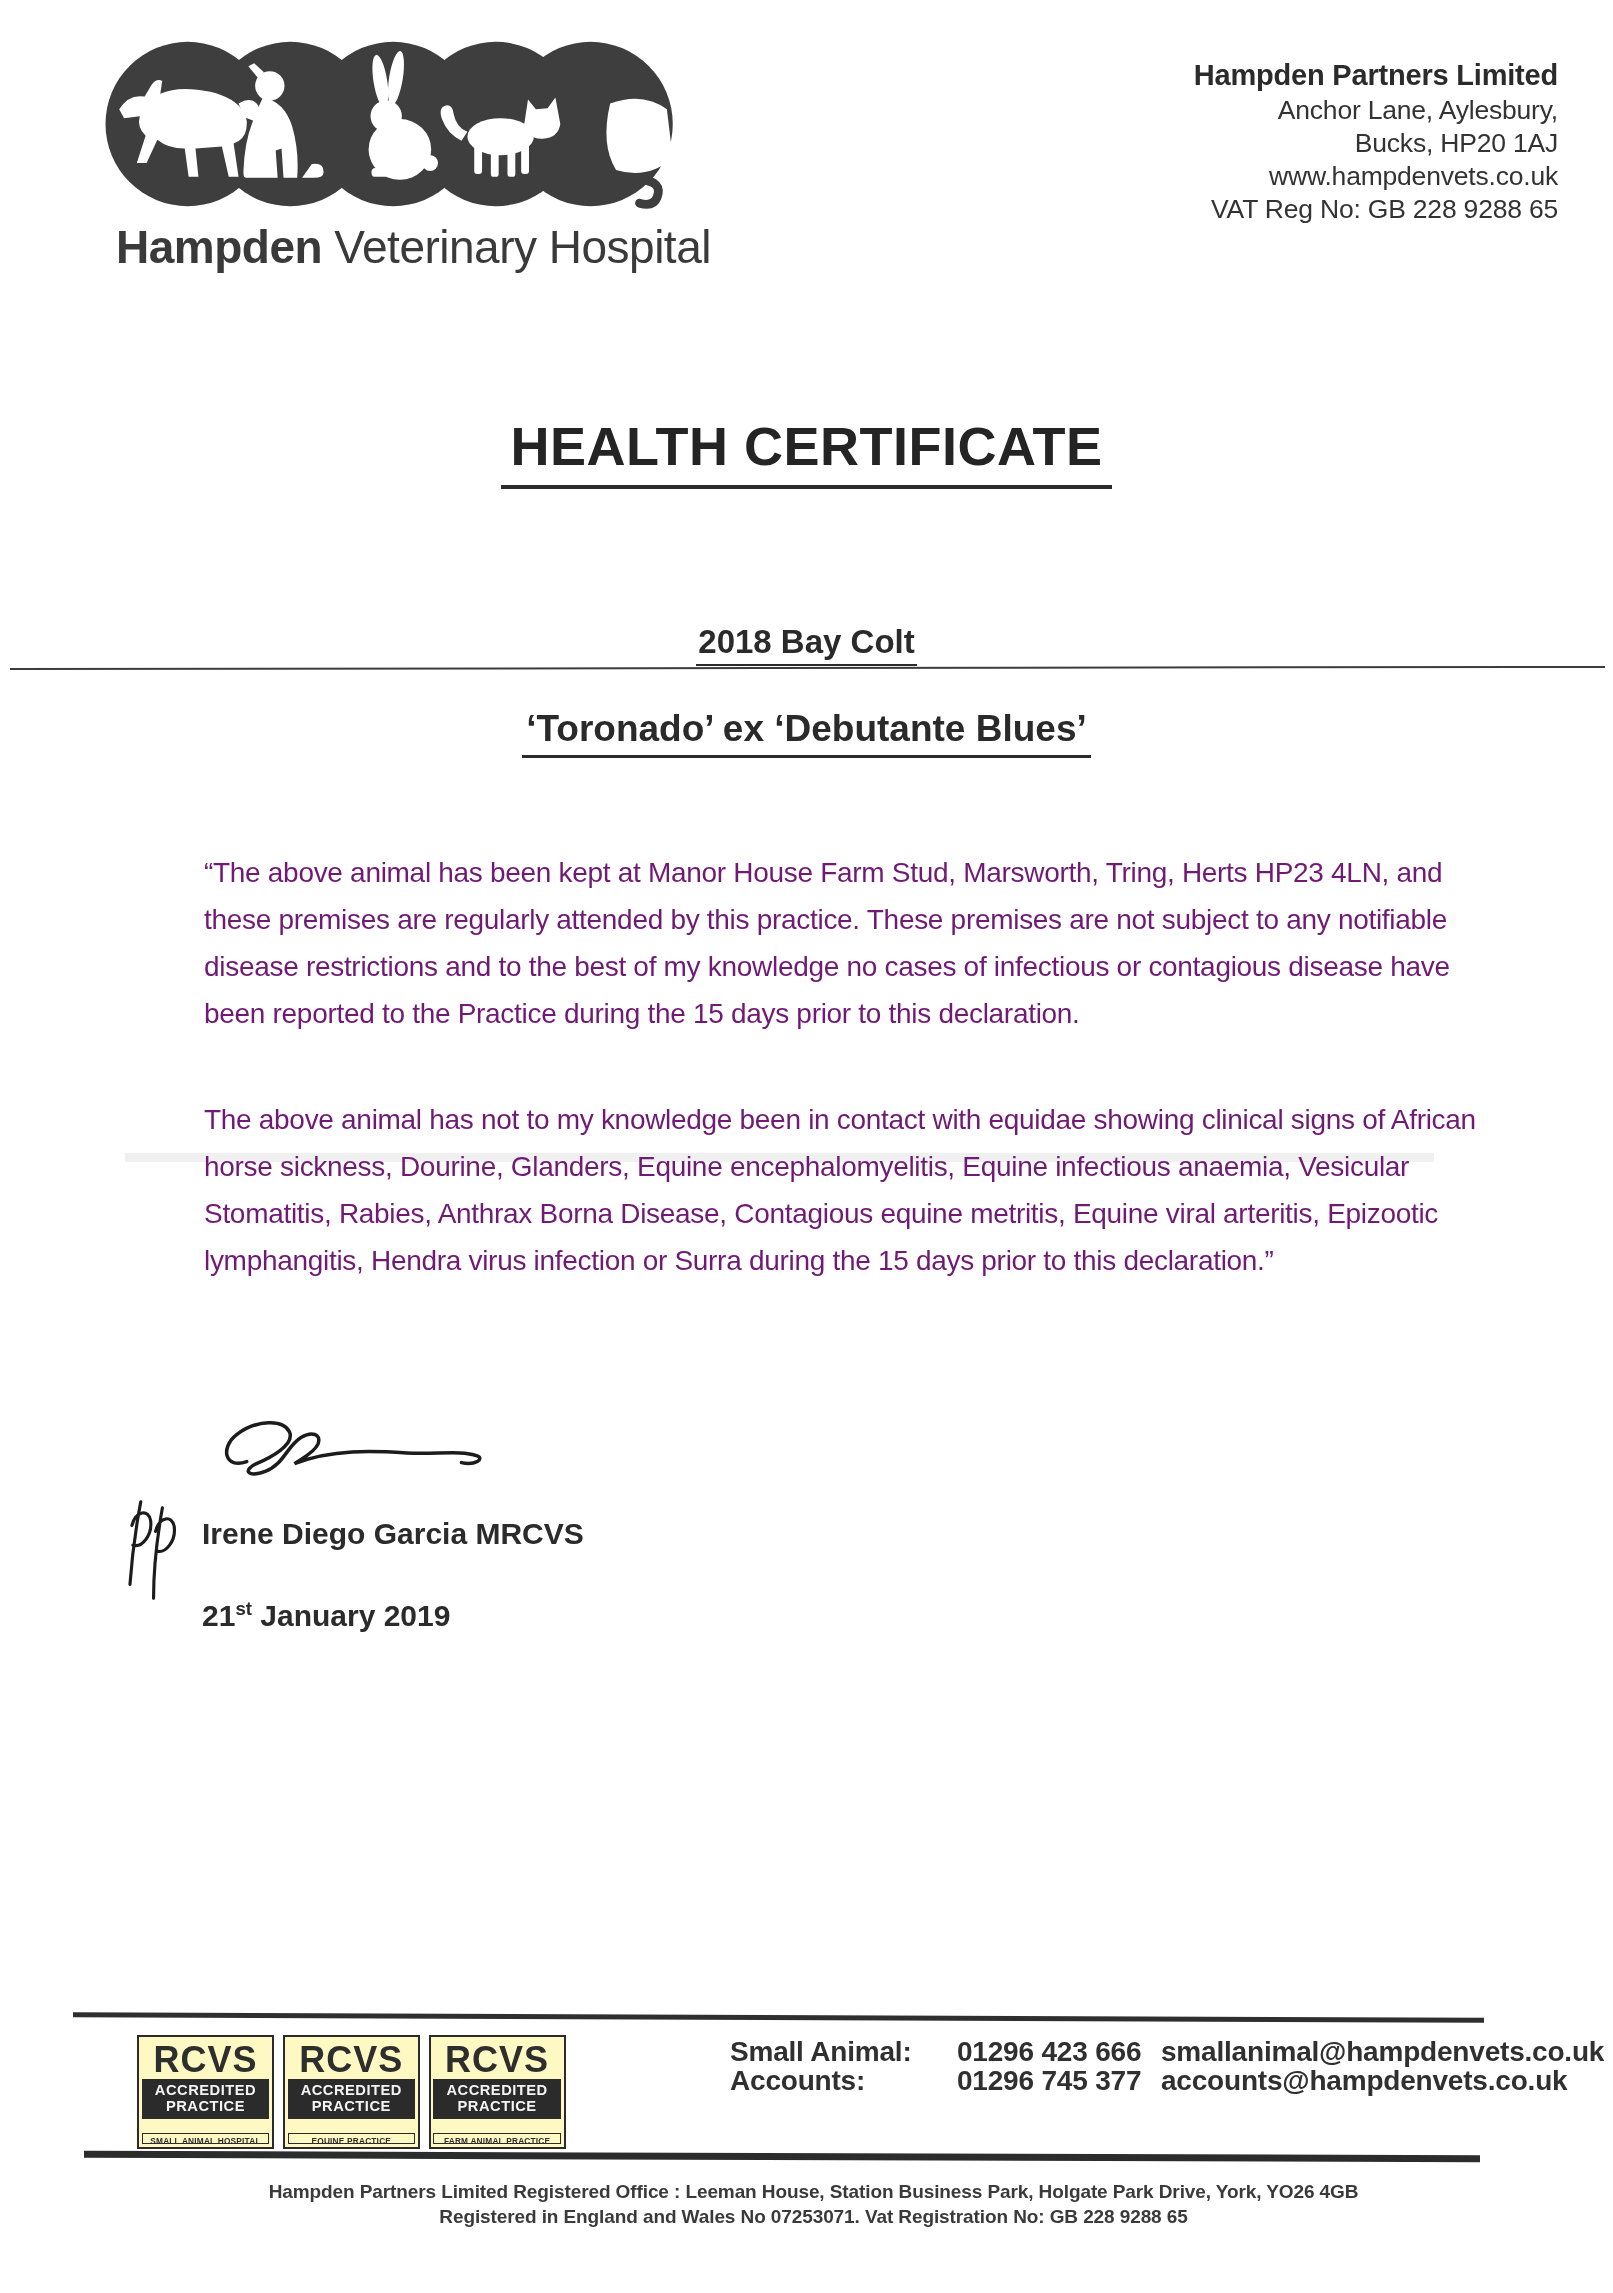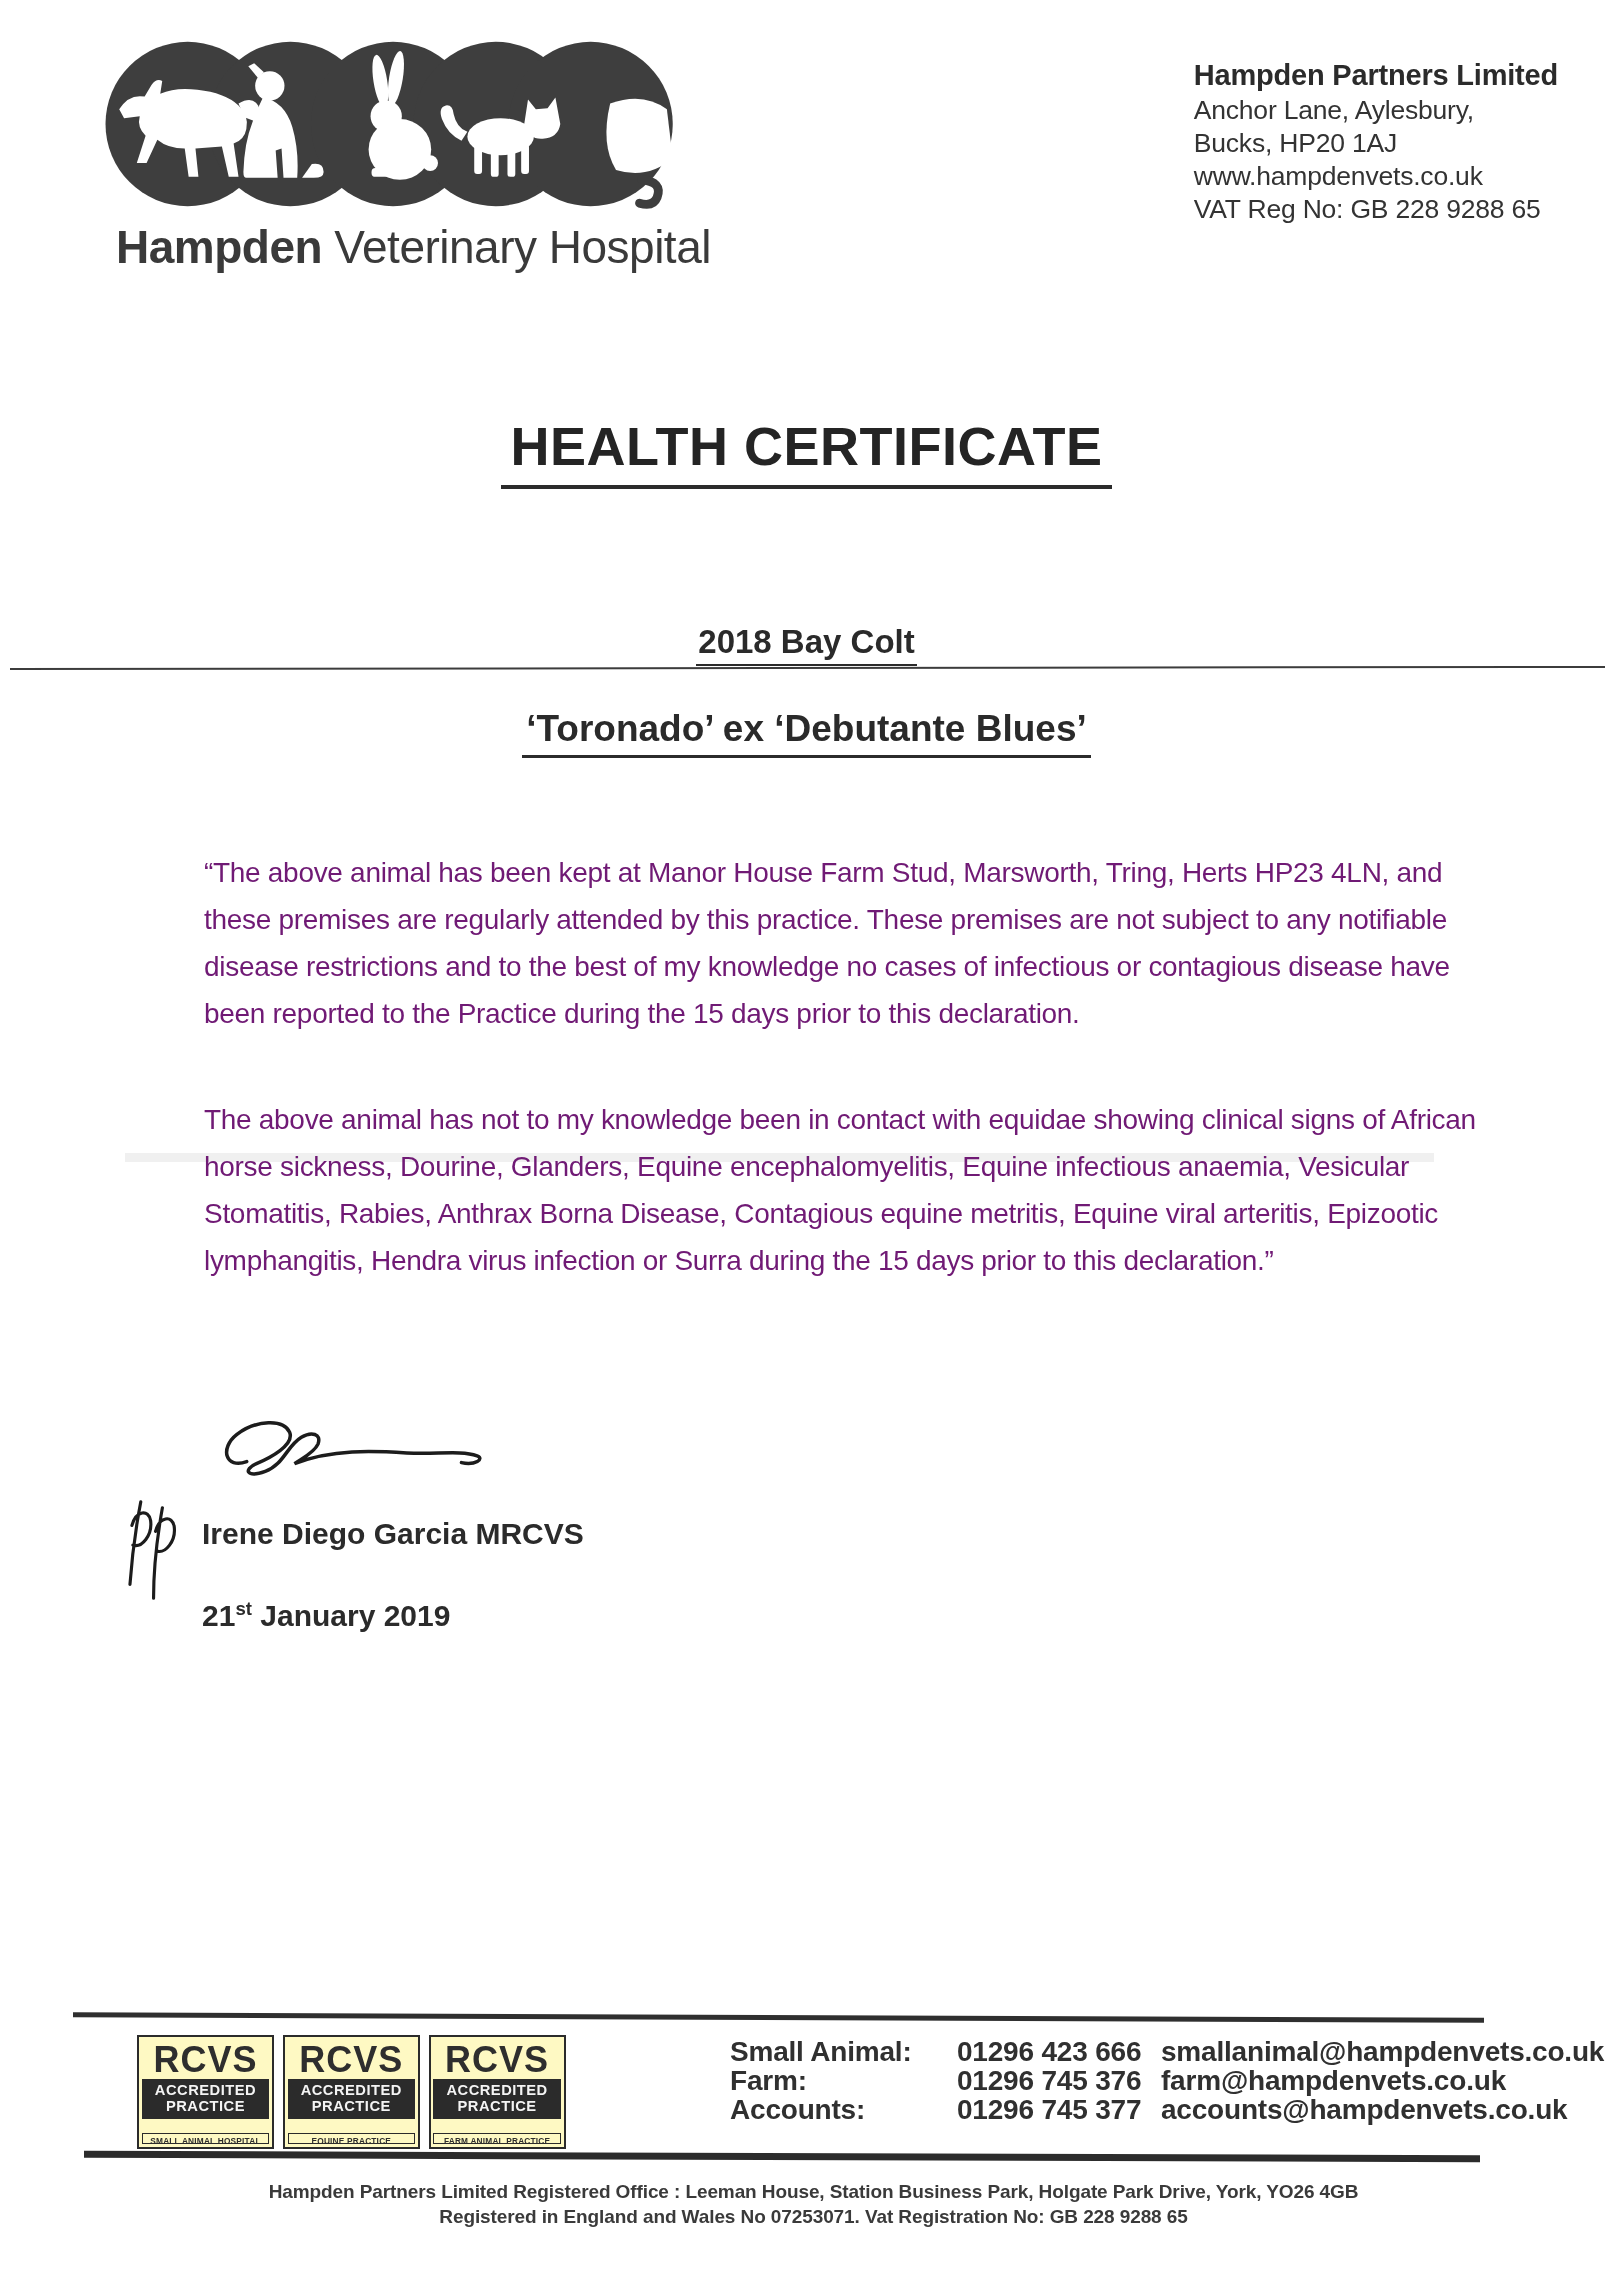--- a/index.html
+++ b/index.html
@@ -9,21 +9,21 @@
     font-family:"Liberation Sans",sans-serif;color:#2a2a2a;
   }
   
   .logo-svg{position:absolute;left:101px;top:35px;width:588px;height:178px;}
   .logo-caption{
     position:absolute;left:116px;top:220px;font-size:46px;color:#3a3a3a;
     letter-spacing:-0.5px;white-space:nowrap;
   }
   .logo-caption .b{font-weight:700;}
   .company-block{
-    position:absolute;right:55px;top:59px;text-align:left;color:#333;
+    position:absolute;right:55px;top:59px;text-align:right;color:#333;
     font-size:26.5px;line-height:33px;letter-spacing:-0.2px;
   }
   .company-block .company-name{font-size:29px;font-weight:700;color:#2b2b2b;margin-bottom:2px;}
   
   .center-line{position:absolute;left:0;width:100%;text-align:center;}
   .title{top:415px;}
   .title span{
     display:inline-block;font-size:54px;font-weight:700;letter-spacing:0.5px;color:#242424;
     border-bottom:4.9px solid #2b2b2b;padding:0 9.8px 7.8px 9.8px;
   }
@@ -207,25 +207,20 @@
     </div>
   </div>
 
   <div class="contact-table">
     <div class="contact-row">
       <span class="contact-label">Small Animal:</span>
       <span class="contact-phone">01296 423 666</span>
       <span class="contact-email">smallanimal@hampdenvets.co.uk</span>
     </div>
     <div class="contact-row">
-      <span class="contact-label">Farm:</span>
-      <span class="contact-phone">01296 745 376</span>
-      <span class="contact-email">farm@hampdenvets.co.uk</span>
-    </div>
-    <div class="contact-row">
       <span class="contact-label">Accounts:</span>
       <span class="contact-phone">01296 745 377</span>
       <span class="contact-email">accounts@hampdenvets.co.uk</span>
     </div>
   </div>
 
   <div class="footer-line-bottom"></div>
 
   <div class="registered">
     <div>Hampden Partners Limited Registered Office : Leeman House, Station Business Park, Holgate Park Drive, York, YO26 4GB</div>

